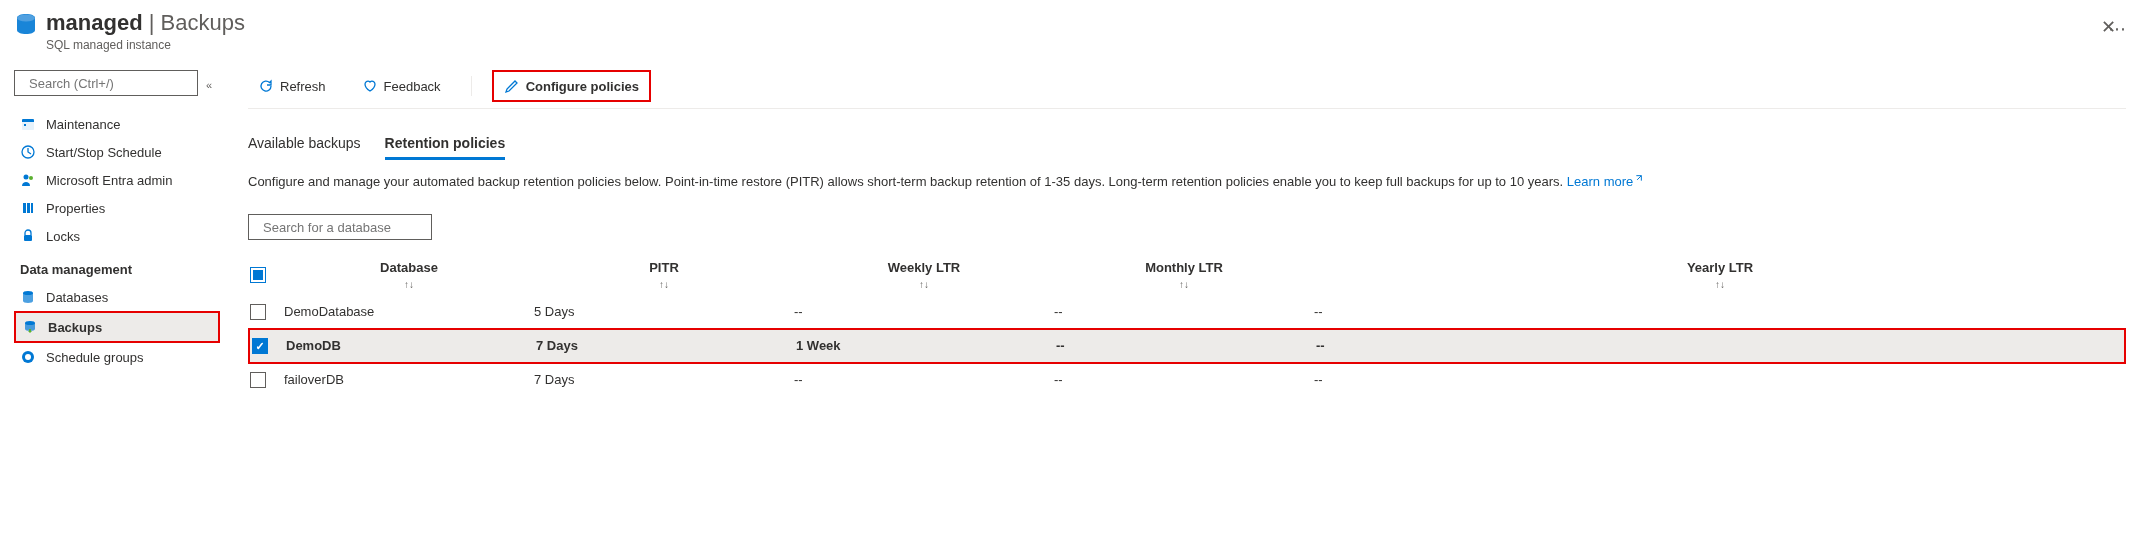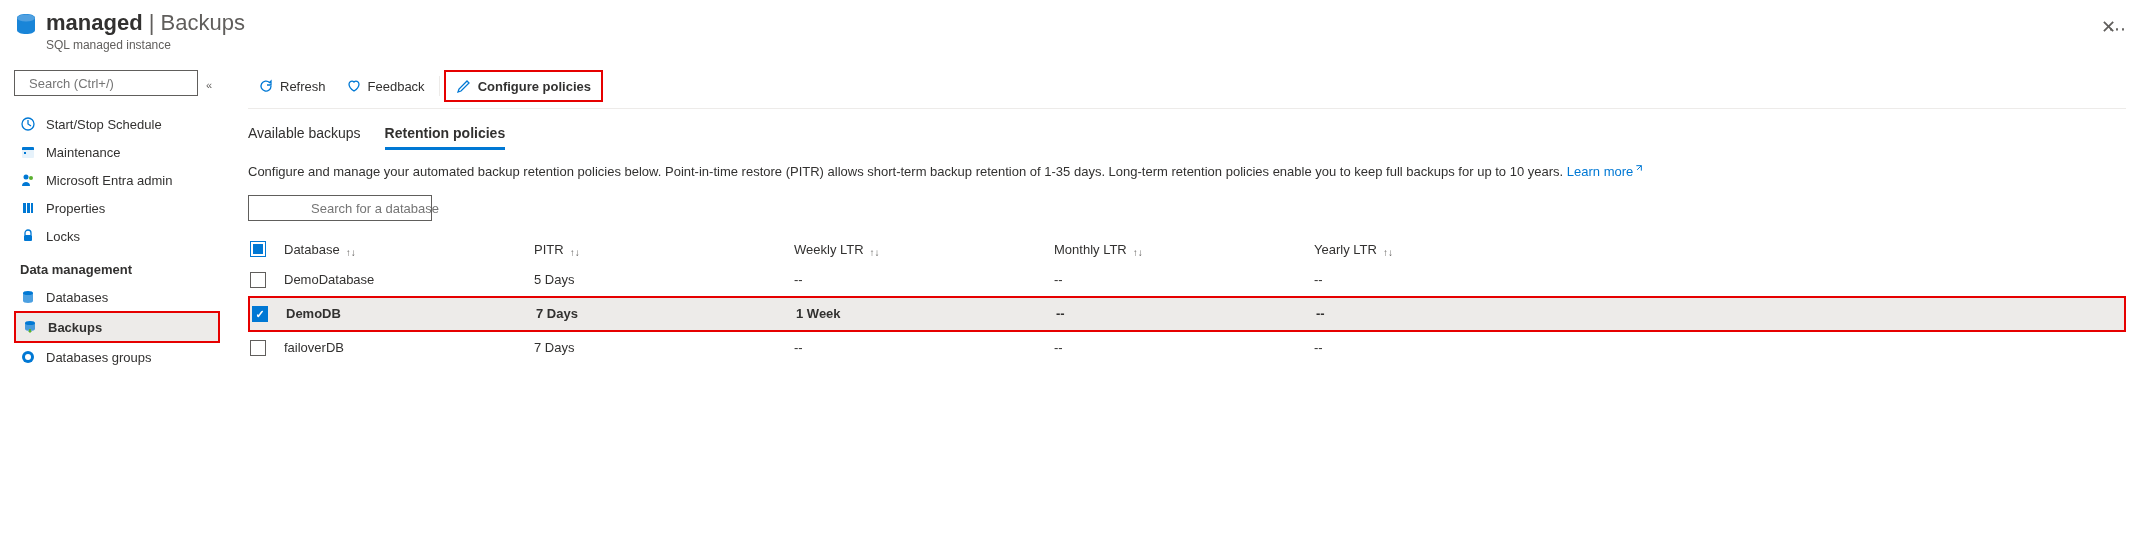--- a/index.html
+++ b/index.html
@@ -27,43 +27,43 @@
     
     .nav-item { display: flex; align-items: center; padding: 6px 6px; margin-right: 10px; cursor: pointer; font-size: 13px; color: #323130; }
     .nav-item.active { background: #edebe9; }
     .nav-item svg, .nav-item .nav-icon { width: 16px; height: 16px; margin-right: 10px; flex-shrink: 0; }
     .nav-section { font-weight: 600; font-size: 13px; padding: 12px 6px 6px; color: #323130; }
     
     .highlight-red { border: 2px solid #e60000; font-weight: bold; }
     
     
     .main { flex: 1; padding: 70px 14px 0 18px; position: relative; }
-    .toolbar { display: flex; align-items: center; gap: 0; margin-bottom: 10px; border-bottom: 1px solid #edebe9; padding-bottom: 6px; }
+    .toolbar { display: flex; align-items: center; gap: 16px; margin-bottom: 20px; border-bottom: 1px solid #edebe9; padding-bottom: 6px; }
     .tool-btn { display: inline-flex; align-items: center; padding: 6px 10px; cursor: pointer; font-size: 13px; color: #323130; }
     .tool-btn svg { width: 16px; height: 16px; margin-right: 6px; }
     .tool-btn.blue svg { color: #0078d4; }
     .tool-btn.disabled { color: #a19f9d; cursor: default; }
     .tool-btn.disabled svg { color: #a19f9d; }
     .tool-divider { width: 1px; height: 20px; background: #edebe9; margin: 0 4px; }
     
     .tabs { display: flex; gap: 24px; margin-bottom: 14px; }
     .tab { padding: 6px 0; cursor: pointer; font-size: 14px; color: #323130; }
     .tab.active { font-weight: 600; border-bottom: 3px solid #0078d4; }
     
-    .description { font-size: 13px; color: #323130; margin-bottom: 16px; }
+    .description { font-size: 13px; color: #323130; margin-bottom: 25px; }
     .description a { color: #0078d4; text-decoration: none; }
     .ext-icon { display: inline-block; width: 10px; height: 10px; vertical-align: top; }
     
     .db-search { display: flex; align-items: center; border: 1px solid #605e5c; padding: 4px 8px; width: 184px; height: 26px; margin-bottom: 14px; }
-    .db-search input { border: none; outline: none; flex: 1; font-size: 13px; background: transparent; text-align: right; }
+    .db-search input { border: none; outline: none; flex: 1; font-size: 13px; background: transparent; }
     
     
     .table { width: 100%; }
     .thead { display: flex; border-bottom: 1px solid transparent; padding: 6px 0; }
-    .th { font-weight: 400; font-size: 13px; display: flex; align-items: flex-end; gap: 6px; }
+    .th { font-weight: 700; font-size: 13px; display: flex; align-items: center; gap: 6px; flex-direction: column; }
     .tbody .tr { display: flex; padding: 8px 0; font-size: 13px; }
     .td-check { width: 36px; display: flex; align-items: center; padding-left: 2px; }
     .td-db { width: 250px; }
     .td-pitr { width: 260px; }
     .td-weekly { width: 260px; }
     .td-monthly { width: 260px; }
     .td-yearly { flex: 1; }
     .sort-arrows { font-size: 10px; line-height: 8px; color: #605e5c; }
     
     .checkbox { width: 16px; height: 16px; border: 1px solid #605e5c; display: inline-flex; align-items: center; justify-content: center; cursor: pointer; background: #fff; }
@@ -104,35 +104,35 @@
             <circle cx="6.5" cy="6.5" r="4.5" fill="none" stroke="#0078d4" stroke-width="1.3"></circle>
             <line x1="10" y1="10" x2="14" y2="14" stroke="#0078d4" stroke-width="1.3"></line>
           </svg>
         <input type="text" placeholder="Search (Ctrl+/)" style="">
       </div>
       <span class="collapse-caret">«</span>
     </div>
 
     <div class="nav-item">
       <svg class="nav-icon" viewBox="0 0 16 16">
-          <circle cx="8" cy="8" r="6" fill="none" stroke="#0078d4" stroke-width="1.3"></circle>
-          <path d="M8 4v4l3 2" stroke="#0078d4" stroke-width="1.3" fill="none"></path>
-        </svg>
-      <span>Start/Stop Schedule</span>
-    </div>
-    <div class="nav-item">
-      <svg class="nav-icon" viewBox="0 0 16 16">
           <rect x="2" y="3" width="12" height="11" rx="1" fill="#0078d4"></rect>
           <rect x="2" y="6" width="12" height="8" fill="#fff" opacity="0.9"></rect>
           <rect x="4" y="8" width="2" height="2" fill="#0078d4"></rect>
         </svg>
       <span>Maintenance</span>
     </div>
     <div class="nav-item">
       <svg class="nav-icon" viewBox="0 0 16 16">
+          <circle cx="8" cy="8" r="6" fill="none" stroke="#0078d4" stroke-width="1.3"></circle>
+          <path d="M8 4v4l3 2" stroke="#0078d4" stroke-width="1.3" fill="none"></path>
+        </svg>
+      <span>Start/Stop Schedule</span>
+    </div>
+    <div class="nav-item">
+      <svg class="nav-icon" viewBox="0 0 16 16">
           <circle cx="6" cy="5" r="2.5" fill="#0078d4"></circle>
           <path d="M2 14c0-3 2-4 4-4s4 1 4 4" fill="#0078d4"></path>
           <circle cx="11" cy="6" r="2" fill="#5bb030"></circle>
         </svg>
       <span>Microsoft Entra admin</span>
     </div>
     <div class="nav-item">
       <svg class="nav-icon" viewBox="0 0 16 16">
           <rect x="3" y="3" width="3" height="10" fill="#0078d4"></rect>
           <rect x="7" y="3" width="3" height="10" fill="#0078d4"></rect>
@@ -163,21 +163,21 @@
           <path d="M3 4v6c0 1.1 2.2 2 5 2s5-.9 5-2V4" fill="#0078d4" opacity="0.7"></path>
           <path d="M8 14l-2-2h1v-2h2v2h1z" fill="#5bb030"></path>
         </svg>
       <span>Backups</span>
     </div>
     <div class="nav-item">
       <svg class="nav-icon" viewBox="0 0 16 16">
           <circle cx="8" cy="8" r="6" fill="#0078d4"></circle>
           <circle cx="8" cy="8" r="3" fill="#fff"></circle>
         </svg>
-      <span>Databases groups</span>
+      <span>Schedule groups</span>
     </div>
   </div>
 
   <div class="main">
     <div class="toolbar">
       <div class="tool-btn blue">
         <svg viewBox="0 0 16 16">
             <path d="M13 8a5 5 0 11-1.5-3.5L13 3v4H9" fill="none" stroke="#0078d4" stroke-width="1.3"></path>
           </svg>
         <span>Refresh</span>

